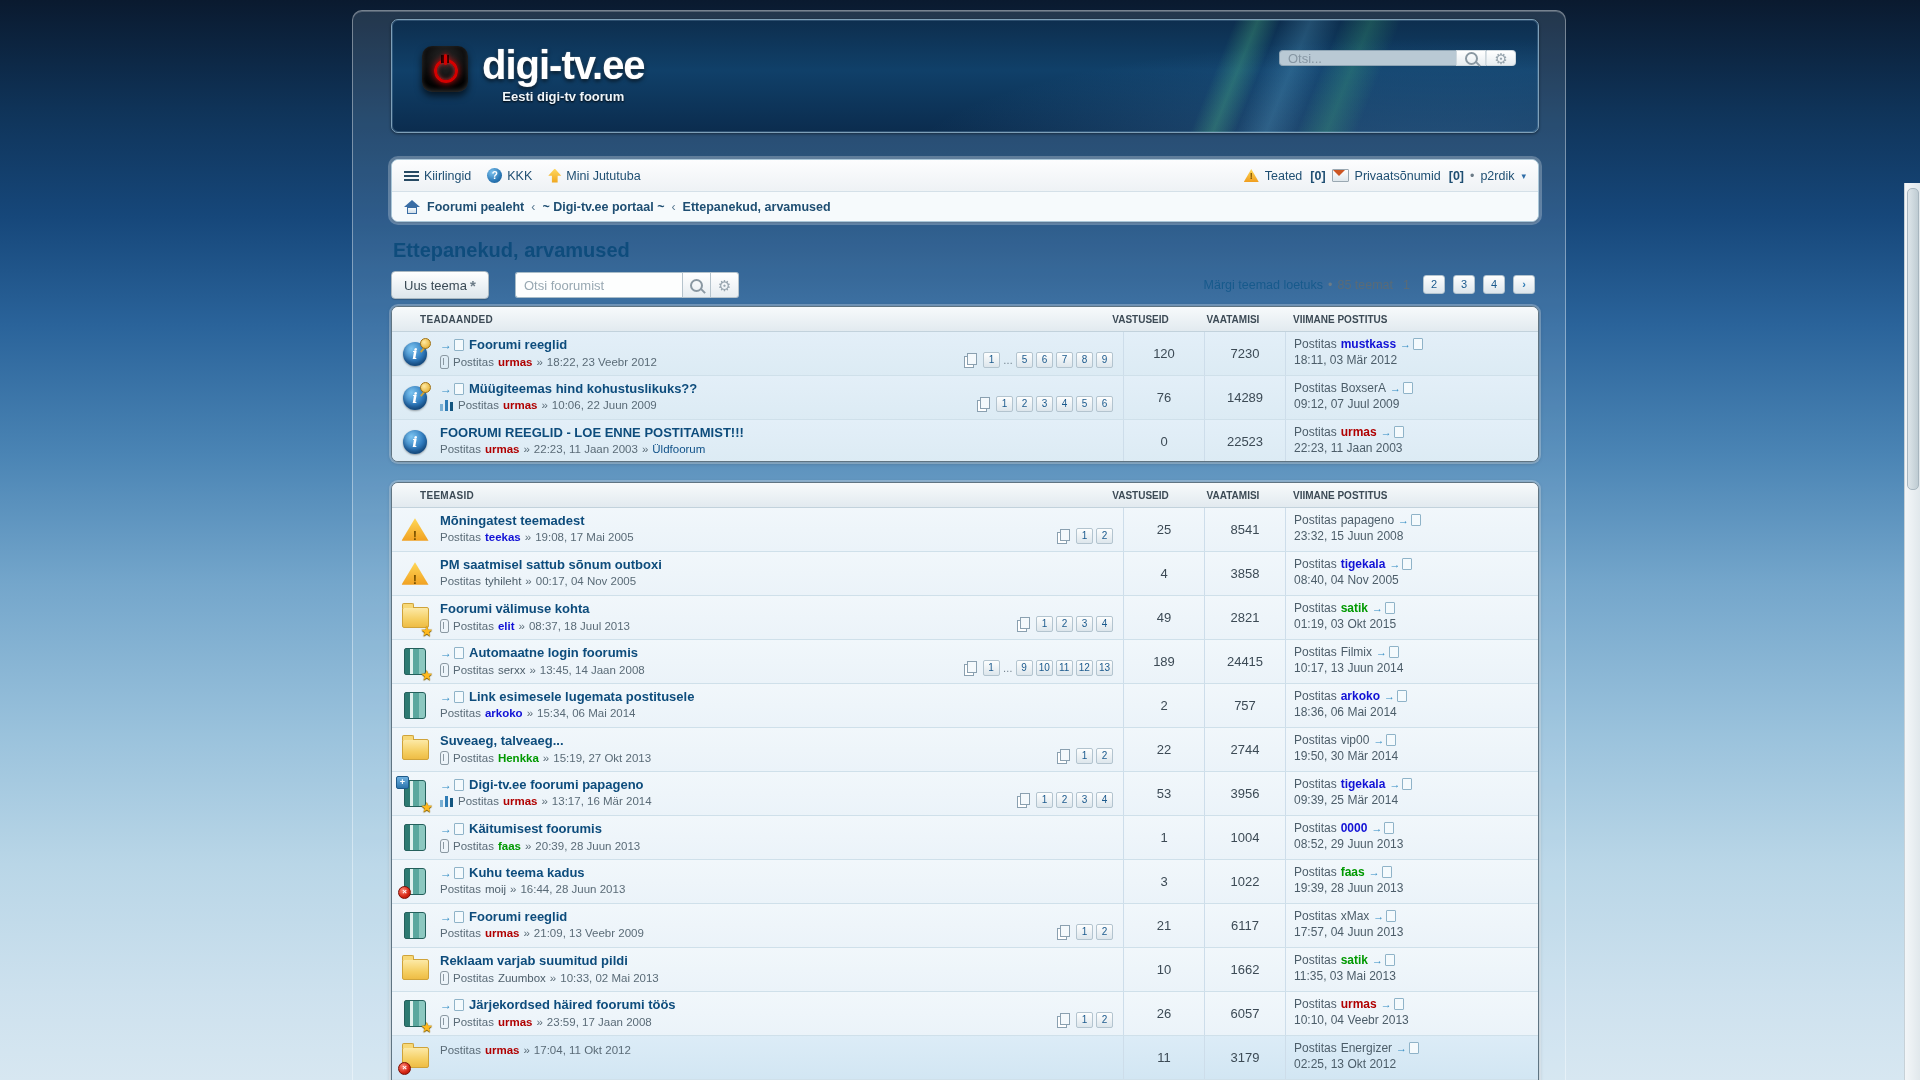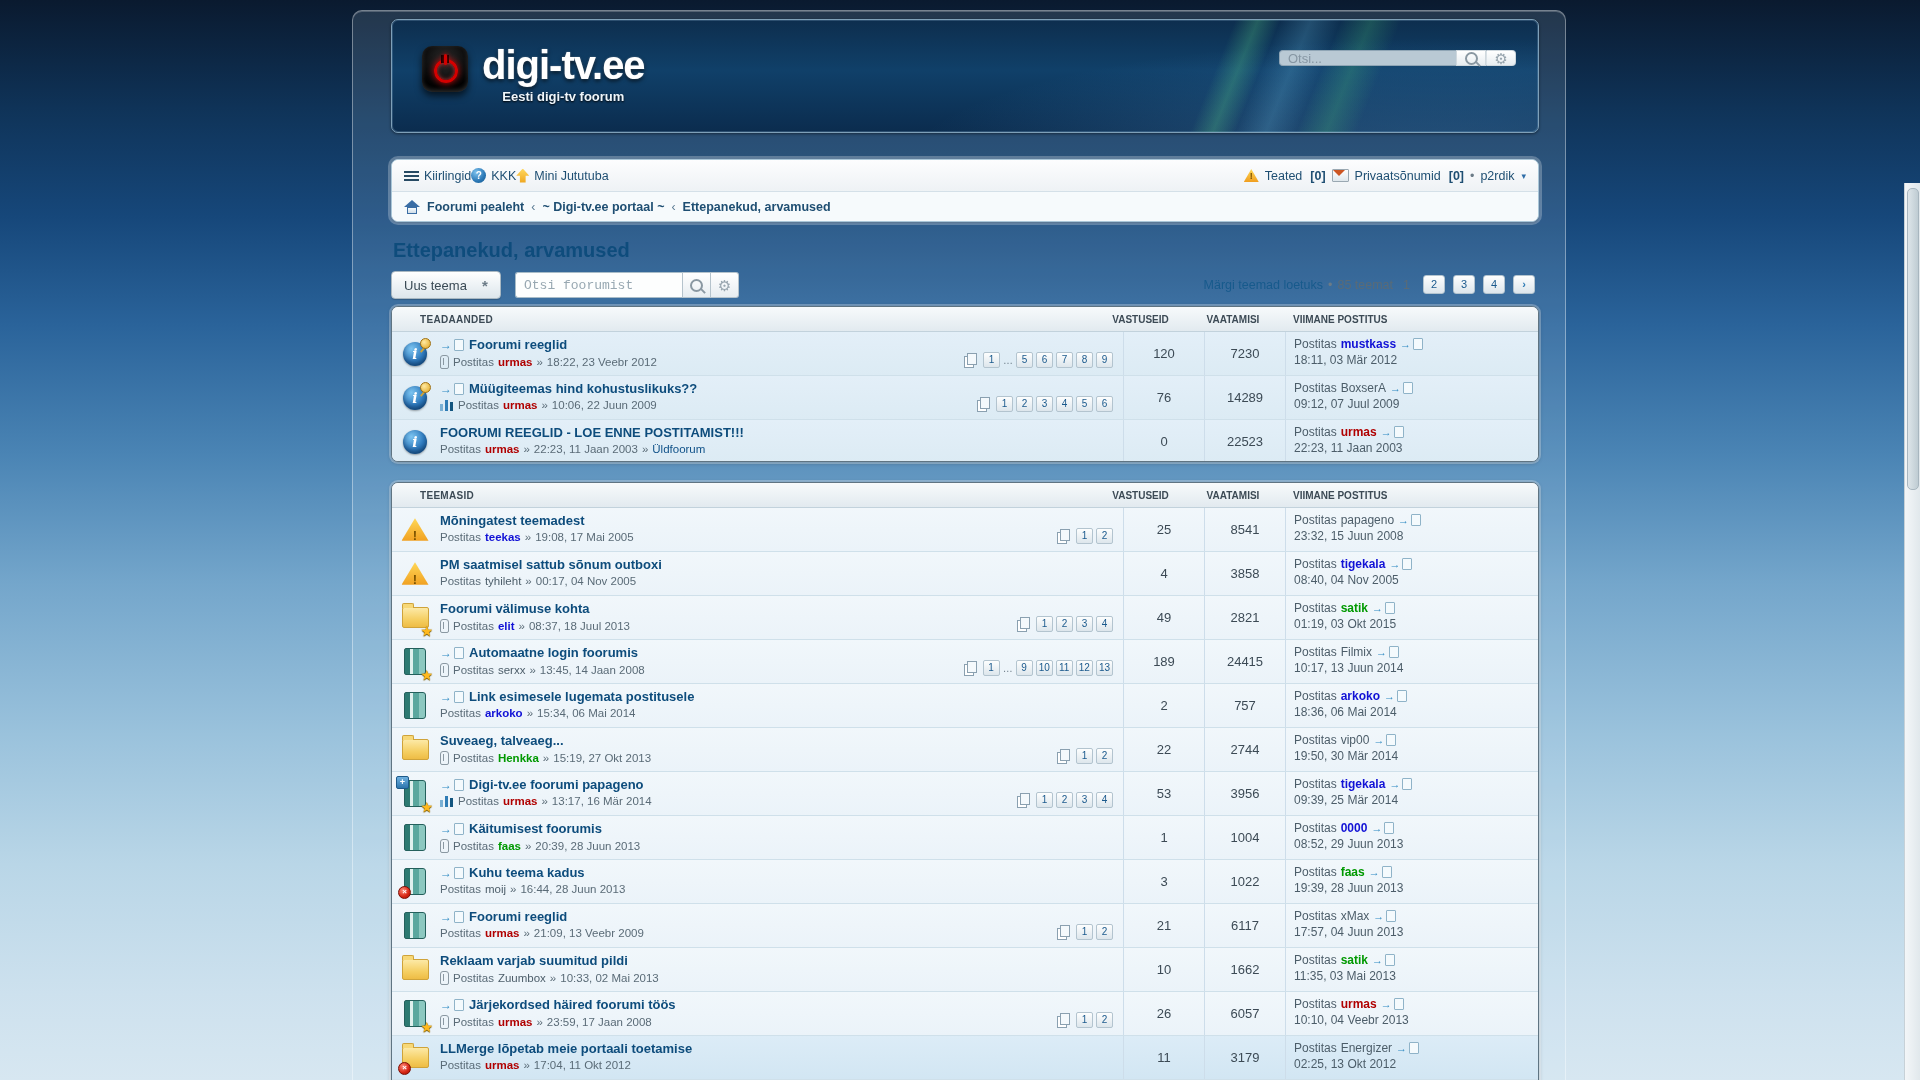--- a/index.html
+++ b/index.html
@@ -53,21 +53,21 @@
   .mag::after{content:'';position:absolute;width:2px;height:6px;background:#8a98a2;
     transform:rotate(-45deg);right:-3px;bottom:-4px;}
   .gear{color:#98a5ae;font-size:15px;line-height:1;}
 
   
   .nav-panel{position:absolute;left:38px;top:148px;width:1146px;border:1px solid #a9c6d8;
     border-radius:7px;background:#fff;font-size:12.5px;
     box-shadow:0 0 0 3px rgba(255,255,255,.25),0 1px 2px rgba(0,0,0,.25);}
   .nav-top{height:31px;display:flex;align-items:center;padding:0 12px;color:#1e4e72;
     background:linear-gradient(#fdfdfe,#eef2f5);border-bottom:1px solid #d4e0e8;border-radius:7px 7px 0 0;}
-  .nav-link{color:#1e4e72;text-decoration:none;display:inline-flex;align-items:center;gap:5px;}
+  .nav-link{color:#1e4e72;text-decoration:none;margin-right:16px;display:inline-flex;align-items:center;gap:5px;}
   .nav-right{margin-left:auto;display:flex;align-items:center;gap:6px;color:#1e4e72;}
   .nav-crumbs{height:29px;display:flex;align-items:center;padding:0 12px;background:#f6fafc;
     border-radius:0 0 7px 7px;color:#1e4e72;font-weight:bold;gap:7px;}
   .crumb{color:#1e4e72;text-decoration:none;}
   .crumb-sep{color:#5a7a92;font-weight:normal;}
   .ic-burger{width:15px;height:10px;background:repeating-linear-gradient(180deg,#274a63 0 2px,transparent 2px 4px);}
   .ic-help{width:15px;height:15px;border-radius:50%;color:#fff;font-size:10px;font-weight:bold;
     background:radial-gradient(circle at 35% 30%,#7ec3ef,#2a77b5 60%,#145689);
     display:flex;align-items:center;justify-content:center;}
   .ic-up{width:13px;height:14px;background:linear-gradient(#ffd75e,#efa61f);
@@ -88,26 +88,26 @@
     background:linear-gradient(#f6fafc,#cfdde8);border:1px solid #3a6ea5;}
   .bold{font-weight:bold;}
   .caret{color:#2f6da8;font-size:9px;margin-left:2px;}
   .dot-sep{color:#6b7b87;}
 
   
   .page-title{position:absolute;left:40px;top:228px;font-size:20px;font-weight:bold;color:#0e4c7c;}
   .controls{position:absolute;left:38px;top:260px;width:1146px;height:30px;}
   .btn-new{position:absolute;left:0;top:0;height:26px;padding:0 12px;border:1px solid #a9b8c2;
     border-radius:4px;background:linear-gradient(#feffff,#dde6ec);font-size:13px;color:#3a4a55;
-    display:flex;align-items:center;gap:15px;box-shadow:0 1px 1px rgba(0,0,0,.18);cursor:pointer;}
+    display:flex;align-items:center;gap:3px;box-shadow:0 1px 1px rgba(0,0,0,.18);cursor:pointer;}
   .btn-star{color:#6b7b87;font-weight:bold;font-size:15px;line-height:1;}
   .search-forum{position:absolute;left:124px;top:1px;display:flex;height:26px;}
   .sf-input{width:150px;background:#fdfefe;border:1px solid #a8bcc8;border-right:none;
     border-radius:3px 0 0 3px;color:#5a6b77;font-size:13px;padding:10px 8px;outline:none;
-    font-family:Liberation Mono, monospace;}
+    font-family:Liberation Sans, sans-serif;}
   .sf-input::placeholder{color:#98a8b2;}
   .sf-btn{width:27px;background:linear-gradient(#ffffff,#e7edf1);border:1px solid #b5c3cc;
     display:flex;align-items:center;justify-content:center;cursor:pointer;}
   .sf-btn + .sf-btn{border-left:none;border-radius:0 3px 3px 0;}
   .controls-right{position:absolute;right:2px;top:4px;display:flex;align-items:center;gap:5px;font-size:12.5px;margin-left:20px;}
   .mark-read{color:#175a8c;text-decoration:none;}
   .count-txt{color:#5a6b77;}
   .pg-cur{color:#5a6b77;padding:0 5px;}
   .pg-btn{display:inline-block;min-width:14px;height:17px;line-height:17px;padding:0 3px;font-size:11px;
     color:#1b5a8d;background:linear-gradient(#fdfefe,#dde6ec);border:1px solid #b3c4cf;border-radius:3px;
@@ -909,23 +909,20 @@
           </div>
         </div>
         <div class="row hl">
           <div class="cell-icon">
             <span class="tico">
               <span class="folder"></span>
               <span class="bg-x">×</span>
             </span>
           </div>
           <div class="cell-main">
-            <div class="title-line">
-              <a class="topic-title">LLMerge lõpetab meie portaali toetamise</a>
-            </div>
             <div class="sub-line">
               <span>Postitas</span>
               <a class="author red">urmas</a>
               <span>»</span>
               <span>17:04, 11 Okt 2012</span>
             </div>
           </div>
           <div class="cell-num">11</div>
           <div class="cell-num">3179</div>
           <div class="cell-last">

